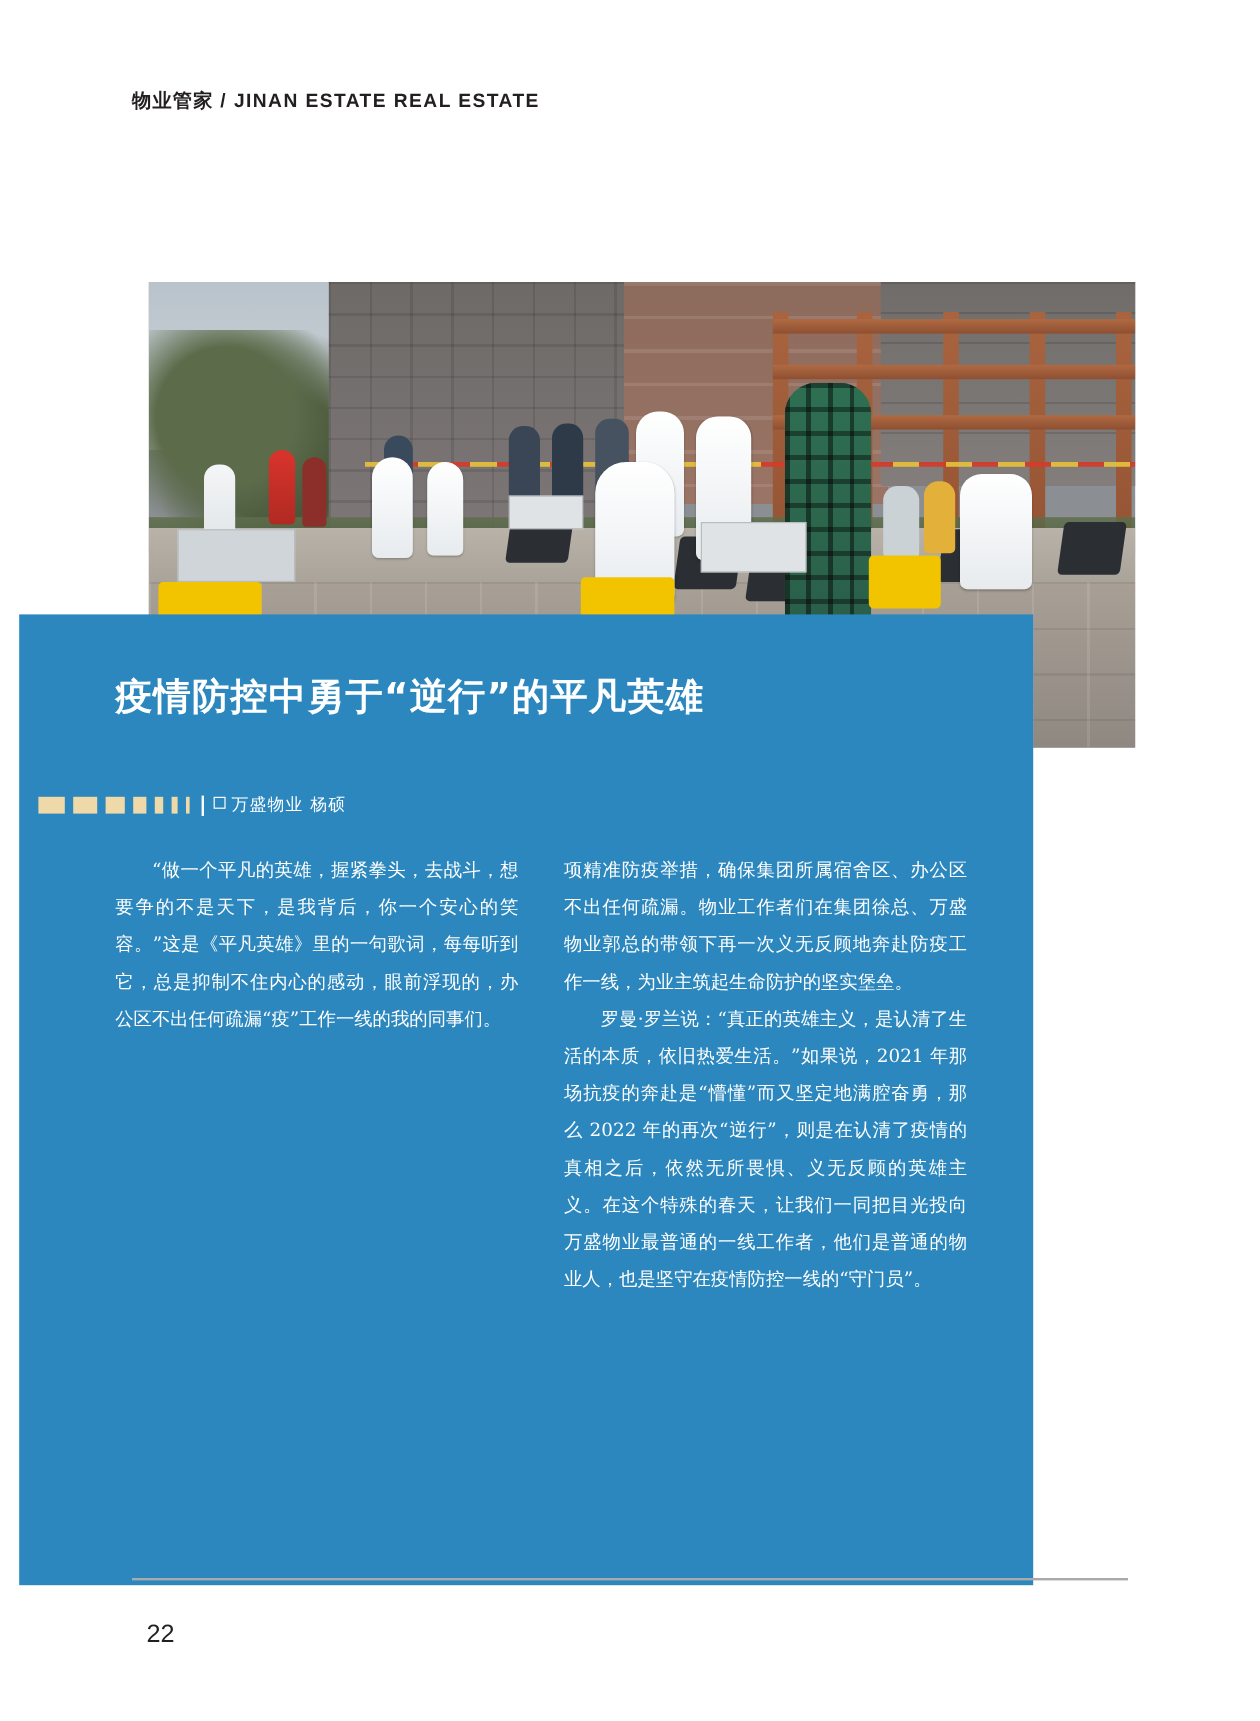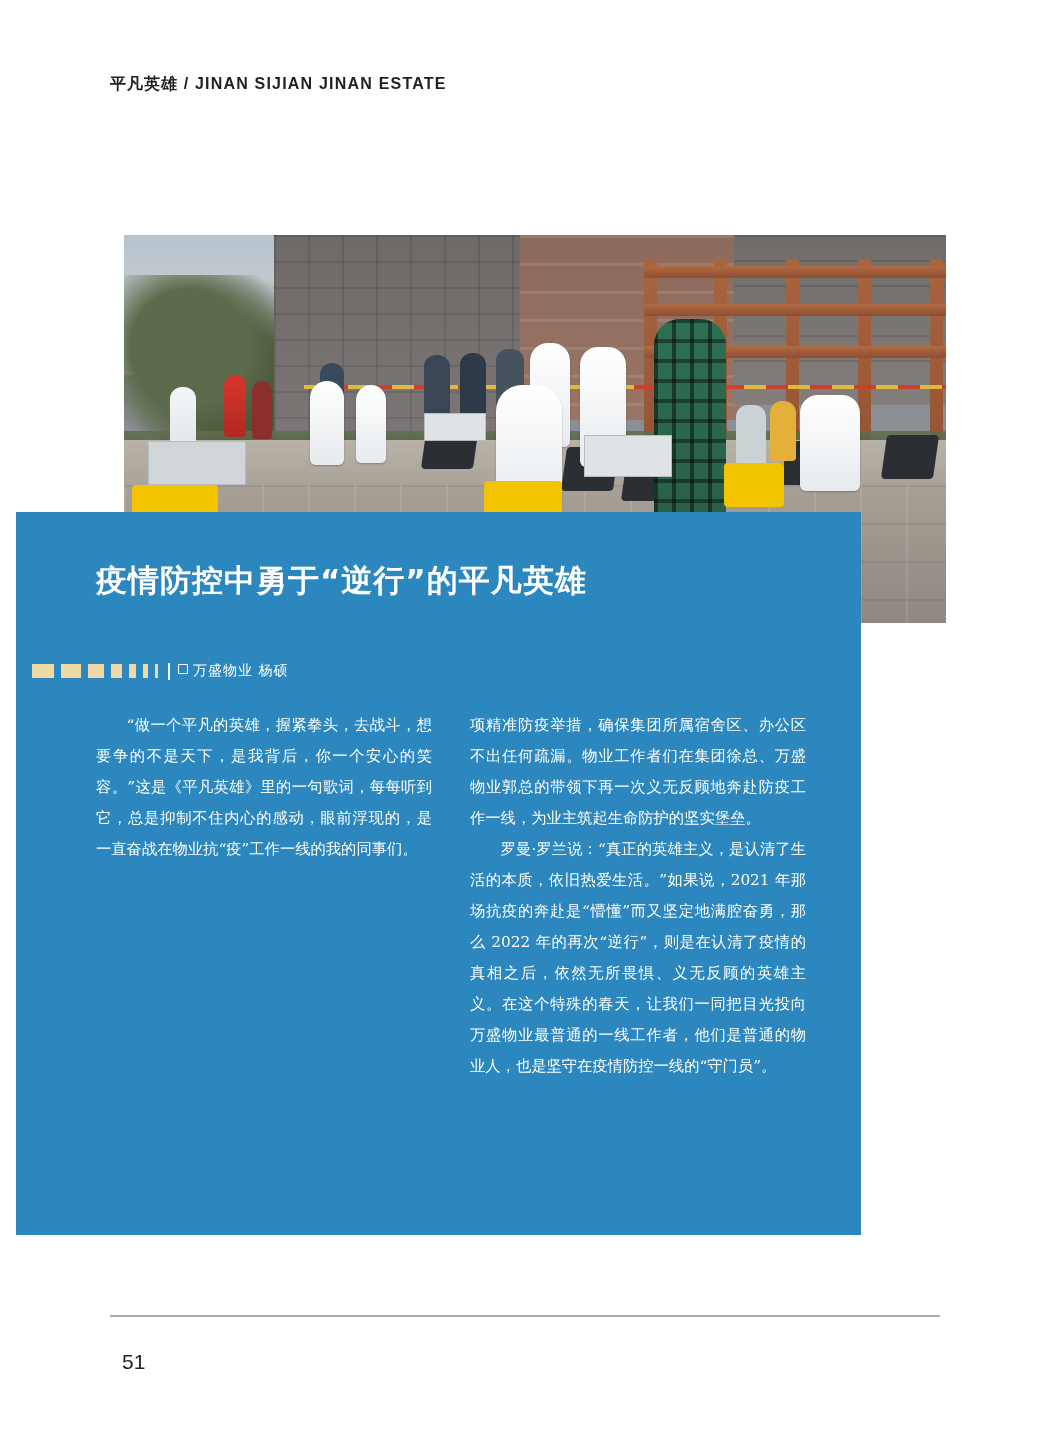--- a/index.html
+++ b/index.html
@@ -145,21 +145,21 @@
     background: #dfe3e6;
     border: 1px solid #b9bdc0;
   }
 
   
   .panel {
     position: absolute;
     left: 16px;
     top: 512px;
     width: 845px;
-    height: 723px;
+    height: 809px;
     background: #2b87bd;
   }
   .title-wrap {
     position: absolute;
     left: 80px;
     top: 48px;
     width: 720px;
   }
   .title-line1 {
     font-family: "DejaVu Sans", sans-serif;
@@ -264,21 +264,21 @@
     top: 1350px;
     font-family: "Liberation Sans", sans-serif;
     font-size: 21px;
     color: #231f20;
   }
 </style>
 </head>
 <body>
 
 <div class="page-header">
-  <span class="cn">平凡英雄</span><span class="en"> / </span><span class="en">JINAN SIJIAN JINAN ESTATE</span>
+  <span class="cn">物业管家</span><span class="en"> / </span><span class="en">JINAN ESTATE REAL ESTATE</span>
 </div>
 
 <div class="photo">
   <div class="sky"></div>
   <div class="treeline"></div>
   <div class="bldgA"></div>
   <div class="bldgB"></div>
   <div class="bldgC"></div>
 
   <div class="pergola">
@@ -349,23 +349,23 @@
       <span class="dash d5"></span>
       <span class="dash d6"></span>
       <span class="dash d7"></span>
     </div>
     <span class="byline-bar"></span>
     <span class="byline-text"><span class="byline-square"></span><span>万盛物业  杨硕</span></span>
   </div>
 
   <div class="columns">
     <div class="col">
-      <p>“做一个平凡的英雄，握紧拳头，去战斗，想要争的不是天下，是我背后，你一个安心的笑容。”这是《平凡英雄》里的一句歌词，每每听到它，总是抑制不住内心的感动，眼前浮现的，是一直奋战在物业抗“疫”工作一线的我的同事们。</p>
+      <p>“做一个平凡的英雄，握紧拳头，去战斗，想要争的不是天下，是我背后，你一个安心的笑容。”这是《平凡英雄》里的一句歌词，每每听到它，总是抑制不住内心的感动，眼前浮现的，办公区不出任何疏漏“疫”工作一线的我的同事们。</p>
     </div>
     <div class="col">
       <p class="noindent">项精准防疫举措，确保集团所属宿舍区、办公区不出任何疏漏。物业工作者们在集团徐总、万盛物业郭总的带领下再一次义无反顾地奔赴防疫工作一线，为业主筑起生命防护的坚实堡垒。</p>
       <p>罗曼·罗兰说：“真正的英雄主义，是认清了生活的本质，依旧热爱生活。”如果说，2021 年那场抗疫的奔赴是“懵懂”而又坚定地满腔奋勇，那么 2022 年的再次“逆行”，则是在认清了疫情的真相之后，依然无所畏惧、义无反顾的英雄主义。在这个特殊的春天，让我们一同把目光投向万盛物业最普通的一线工作者，他们是普通的物业人，也是坚守在疫情防控一线的“守门员”。</p>
     </div>
   </div>
 </div>
 
 <div class="footer-rule"></div>
-<div class="folio">51</div>
+<div class="folio">22</div>
 
 </body></html>

